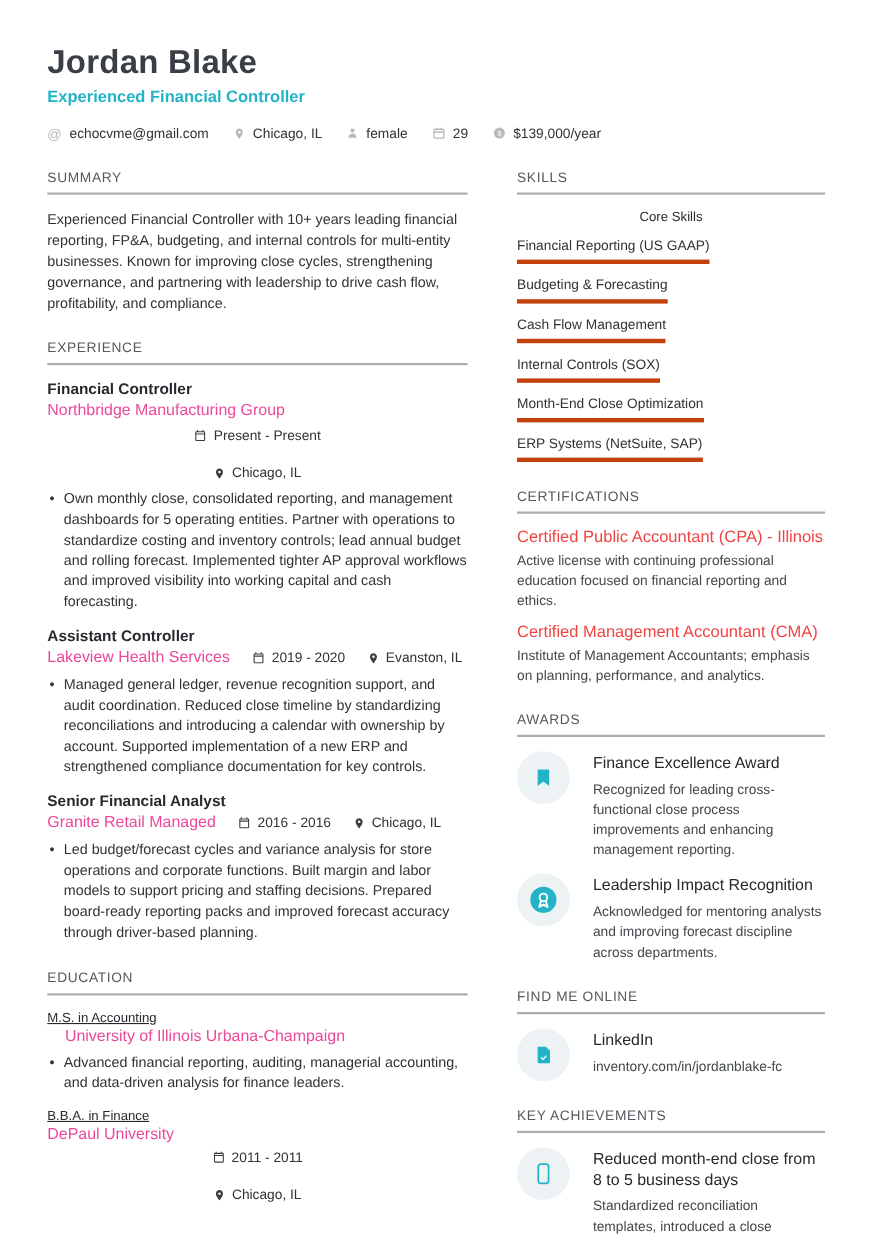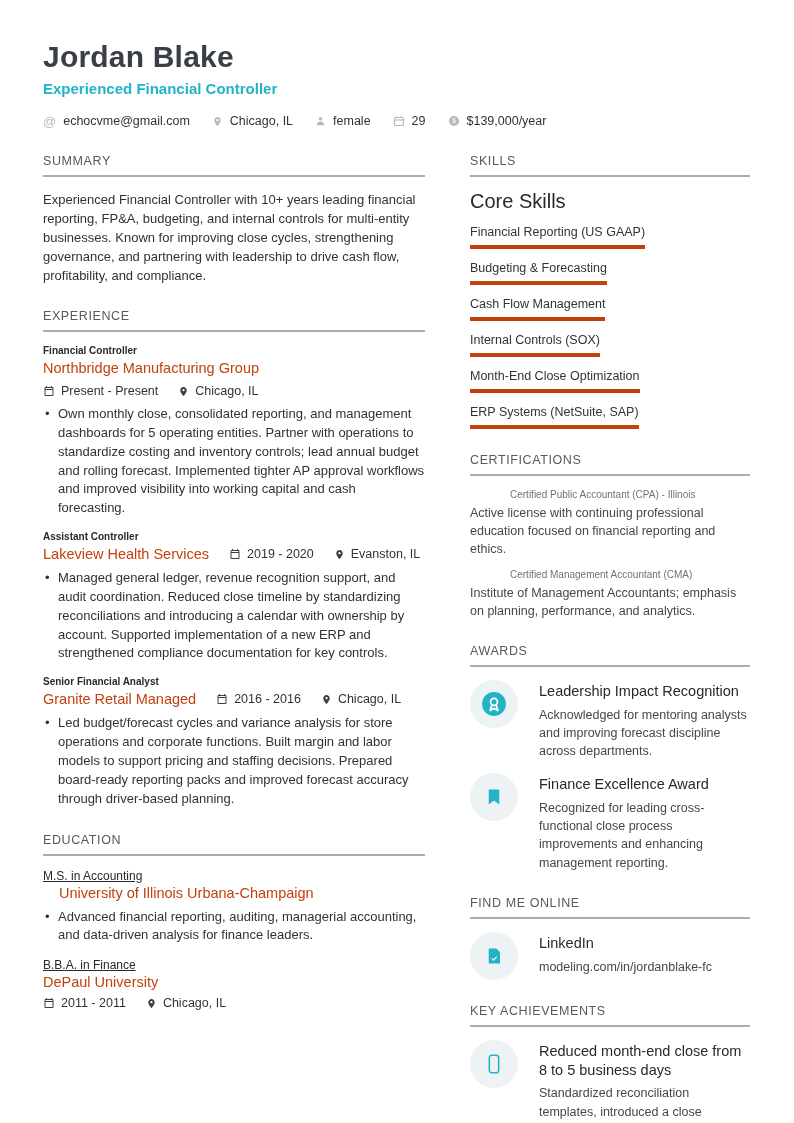--- a/index.html
+++ b/index.html
@@ -24,39 +24,39 @@
   .col-right { width: 280px; flex: 0 0 280px; }
 
   .section { margin-bottom: 24px; }
   .sec-head {
     font-size: 12.5px; letter-spacing: .6px; color: #56595d;
     padding-bottom: 7px; border-bottom: 2px solid #aaacae; margin-bottom: 13px;
   }
   .summary-text { font-size: 13px; line-height: 1.47; margin: 0; color: #2f3337; }
 
   .job { margin-bottom: 13px; }
-  .job-title { font-size: 10px; font-weight: 700; color: #26292d; }
+  .job-title { font-size: 14px; font-weight: 700; color: #26292d; }
   .edu-degree { font-size: 12px; color: #26292d; text-decoration: underline; }
-  .org { color: #c2410c; font-size: 14.5px; text-align: center; }
+  .org { color: #ec4899; font-size: 14.5px; text-align: center; }
   .org-row { display: flex; align-items: center; gap: 20px; margin-top: 4px; }
   .meta { display: flex; gap: 20px; font-size: 12.5px; color: #2f3337; align-items: center; }
-  .meta.own-line { margin-top: 8px; }
+  .meta.own-line { margin-top: 8px; flex-direction: column; }
   .meta .mitem { display: flex; align-items: center; gap: 6px; }
   .meta .ic { color: #3c4043; display: inline-flex; }
 
   ul.bullets { margin: 7px 0 0; padding: 0; list-style: none; font-size: 13px; line-height: 1.45; color: #2f3337; }
   li.bullet { padding-left: 15px; position: relative; }
   li.bullet::before { content: "\2022"; position: absolute; left: 2px; }
 
-  .skills-group-title { font-size: 20px; color: #26292d; margin: 2px 0 12px; }
+  .skills-group-title { font-size: 12px; color: #26292d; margin: 2px 0 12px; text-align: center; }
   .skills-wrap { display: flex; flex-wrap: wrap; gap: 12px 15px; }
   .skill { font-size: 12.5px; color: #303438; padding-bottom: 6px; border-bottom: 4px solid #c2410c; }
 
   .cert { margin-bottom: 11px; }
-  .cert-title { font-size: 10px; color: #737373; margin-bottom: 4px; margin-left: 40px; }
+  .cert-title { font-size: 15px; color: #ef4444; margin-bottom: 4px; }
   .small-desc { font-size: 12.5px; color: #43484c; line-height: 1.45; }
 
   .icon-item { display: flex; gap: 21px; margin-bottom: 13px; }
   .icon-circle {
     width: 48px; height: 48px; border-radius: 50%;
     background: #edf2f4; color: #22b3c7;
     display: flex; align-items: center; justify-content: center;
     flex: 0 0 48px;
   }
   .item-title { font-size: 14.5px; color: #26292d; line-height: 1.3; margin: 2px 0 5px; }
@@ -274,56 +274,56 @@
       <div class="cert">
         <div class="cert-title">Certified Management Accountant (CMA)</div>
         <div class="small-desc">Institute of Management Accountants; emphasis on planning, performance, and analytics.</div>
       </div>
     </div>
 
     <div class="section">
       <div class="sec-head">AWARDS</div>
       <div class="icon-item">
         <div class="icon-circle">
+          <svg width="18" height="18" viewBox="0 0 24 24" fill="currentColor">
+              <path d="M6 2h12a1 1 0 0 1 1 1v19l-7-5.5L5 22V3a1 1 0 0 1 1-1z"></path>
+            </svg>
+        </div>
+        <div>
+          <div class="item-title">Finance Excellence Award</div>
+          <div class="small-desc">Recognized for leading cross-functional close process improvements and enhancing management reporting.</div>
+        </div>
+      </div>
+      <div class="icon-item">
+        <div class="icon-circle">
           <svg width="26" height="26" viewBox="0 0 24 24">
               <circle cx="12" cy="12" r="11" fill="#22b3c7"></circle>
               <circle cx="12" cy="10" r="3.2" fill="none" stroke="#fff" stroke-width="1.6"></circle>
               <path d="M10 13l-1.5 5 3.5-2 3.5 2L14 13" fill="none" stroke="#fff" stroke-width="1.6" stroke-linejoin="round"></path>
             </svg>
         </div>
         <div>
           <div class="item-title">Leadership Impact Recognition</div>
           <div class="small-desc">Acknowledged for mentoring analysts and improving forecast discipline across departments.</div>
-        </div>
-      </div>
-      <div class="icon-item">
-        <div class="icon-circle">
-          <svg width="18" height="18" viewBox="0 0 24 24" fill="currentColor">
-              <path d="M6 2h12a1 1 0 0 1 1 1v19l-7-5.5L5 22V3a1 1 0 0 1 1-1z"></path>
-            </svg>
-        </div>
-        <div>
-          <div class="item-title">Finance Excellence Award</div>
-          <div class="small-desc">Recognized for leading cross-functional close process improvements and enhancing management reporting.</div>
         </div>
       </div>
     </div>
 
     <div class="section">
       <div class="sec-head">FIND ME ONLINE</div>
       <div class="icon-item">
         <div class="icon-circle">
           <svg width="18" height="20" viewBox="0 0 24 24" fill="currentColor">
               <path d="M6 2h9l5 5v14a1 1 0 0 1-1 1H6a1 1 0 0 1-1-1V3a1 1 0 0 1 1-1z"></path>
               <path d="M9.5 15.5l2 2 3.5-4" fill="none" stroke="#edf2f4" stroke-width="1.8" stroke-linecap="round" stroke-linejoin="round"></path>
             </svg>
         </div>
         <div>
           <div class="item-title">LinkedIn</div>
-          <div class="small-desc">modeling.com/in/jordanblake-fc</div>
+          <div class="small-desc">inventory.com/in/jordanblake-fc</div>
         </div>
       </div>
     </div>
 
     <div class="section">
       <div class="sec-head">KEY ACHIEVEMENTS</div>
 
       <div class="icon-item">
         <div class="icon-circle">
           <svg width="14" height="22" viewBox="0 0 24 36" fill="none" stroke="currentColor" stroke-width="2.6">

